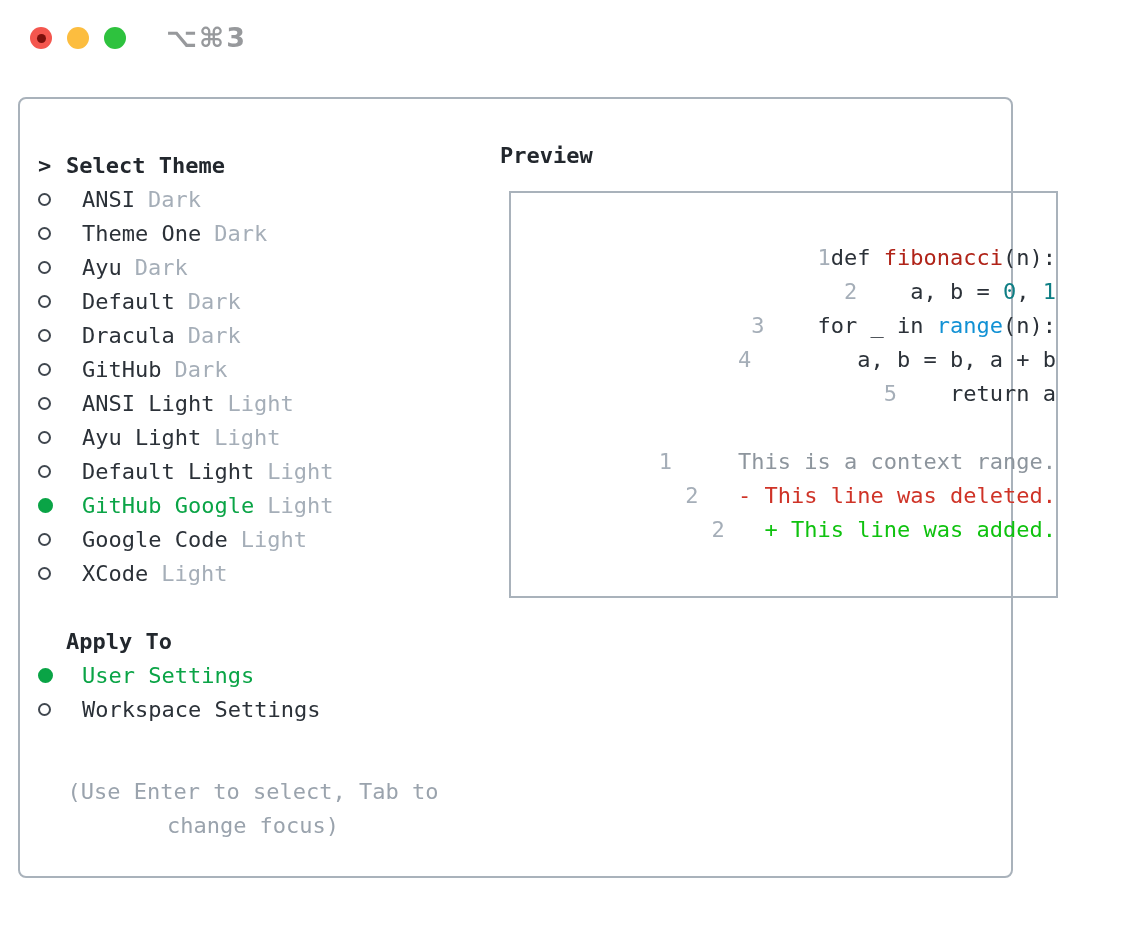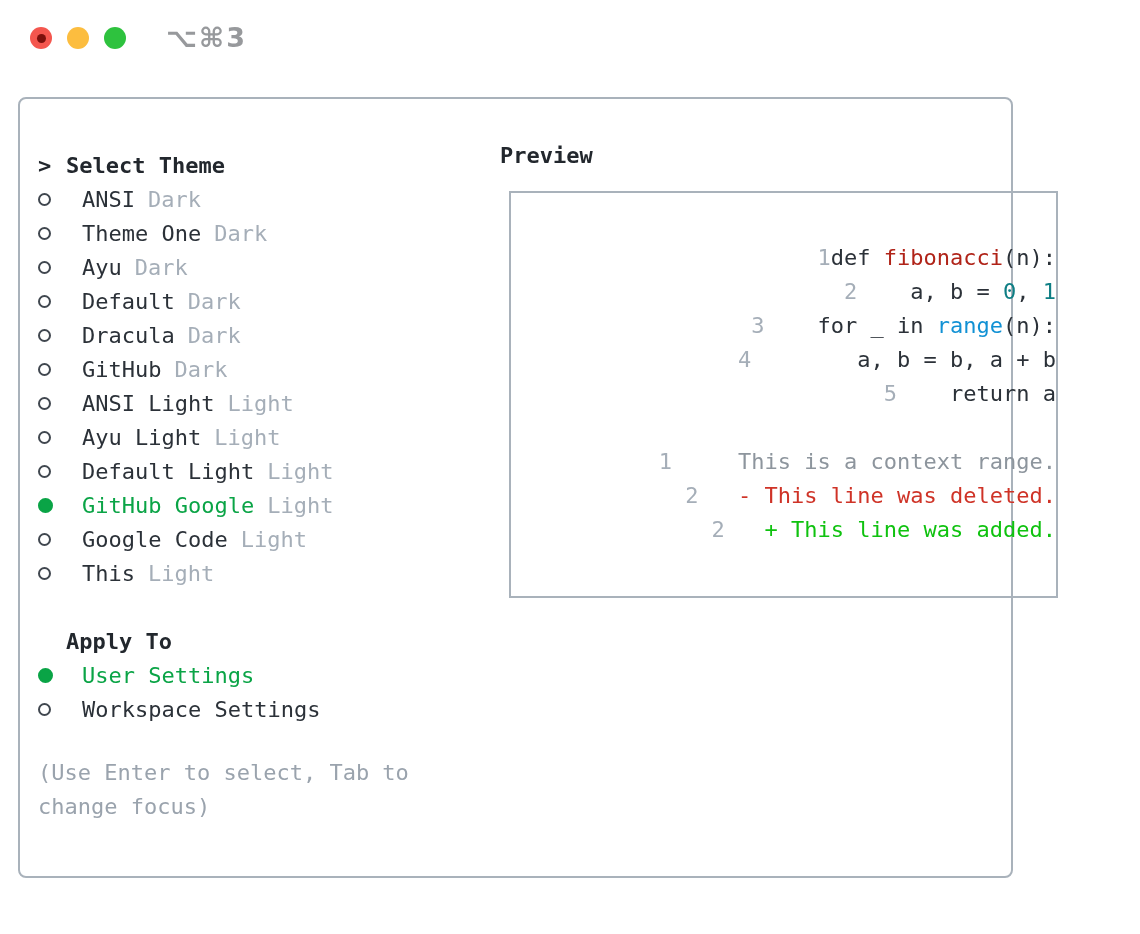--- a/index.html
+++ b/index.html
@@ -31,21 +31,21 @@
   .row{height:34px;display:flex;align-items:center;}
   .bullet{width:28px;flex:0 0 28px;display:flex;align-items:center;}
   .radio{width:13px;height:13px;border:2px solid #40474f;border-radius:50%;box-sizing:border-box;background:transparent;}
   .row.selected .radio{width:15px;height:15px;background:var(--sel-green,#0aa446);border-color:var(--sel-green,#0aa446);}
   .row.selected .name{color:var(--sel-green,#0aa446);}
   .prefix{font-weight:bold;color:#22272d;}
   .hdr{font-weight:bold;color:#22272d;}
   .name{color:var(--text-dark,#2b3138);white-space:pre;margin-left:16px;}
   .variant{color:var(--text-gray,#a5aeb8);margin-left:13px;}
   .mt{margin-top:34px;}
-  .hint{margin-top:30px;width:430px;line-height:34px;color:#9aa3ad;}
+  .hint{margin-top:49px;width:430px;line-height:34px;color:#9aa3ad;text-align:center;}
   
   .preview-box{
     margin:19px 0 0 9px;width:549px;height:407px;box-sizing:border-box;
     border:2px solid var(--border,#a9b2bb);padding:48px 0 0 16px;text-align:right;
   }
   .pline{height:34px;line-height:34px;white-space:pre;}
   .lnum{color:var(--text-gray,#a5aeb8);display:inline-block;width:2ch;}
   .plain{color:var(--text-dark,#2b3138);}
   .func{color:var(--func-red,#b02318);}
   .num{color:var(--num-teal,#0e7e84);}
@@ -150,21 +150,21 @@
         <span class="bullet">
             <span class="radio"></span>
           </span>
         <span class="name">Google Code</span>
         <span class="variant">Light</span>
       </div>
       <div class="row">
         <span class="bullet">
             <span class="radio"></span>
           </span>
-        <span class="name">This</span>
+        <span class="name">XCode</span>
         <span class="variant">Light</span>
       </div>
 
       <div class="row mt">
         <span class="bullet"></span>
         <span class="hdr">Apply To</span>
       </div>
       <div class="row selected">
         <span class="bullet">
             <span class="radio"></span>

